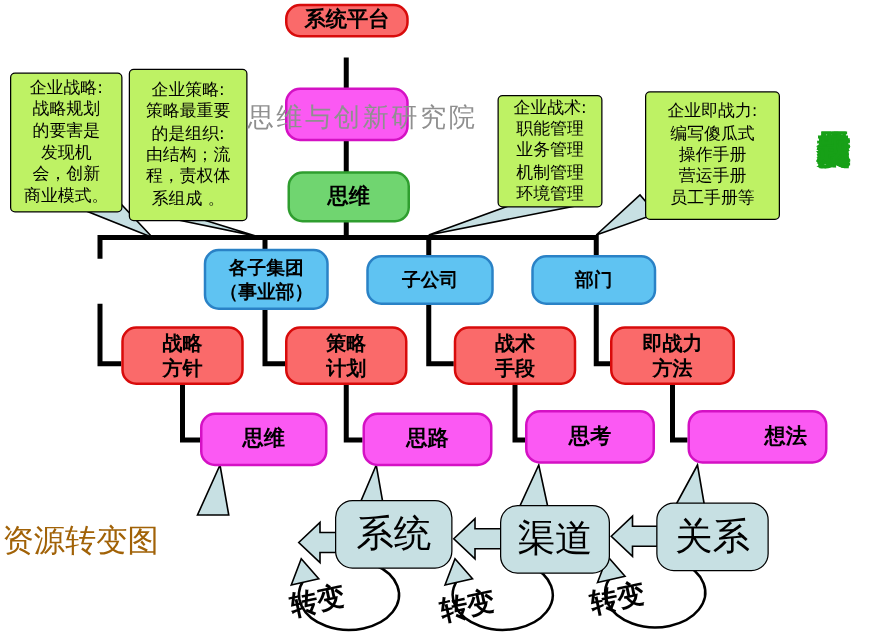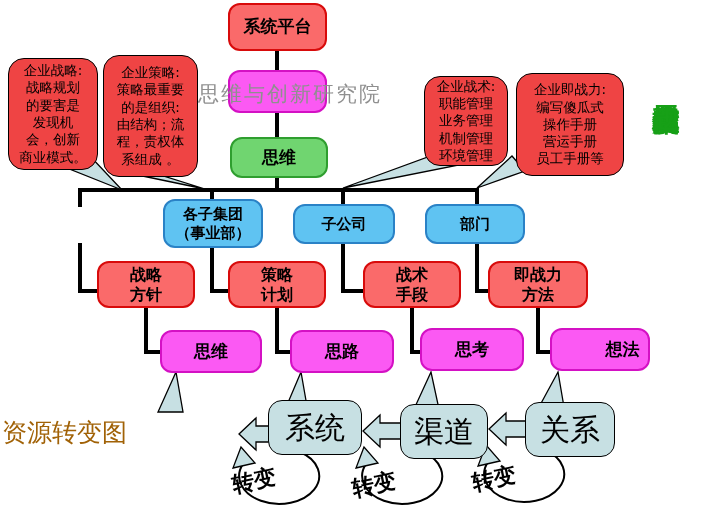--- a/index.html
+++ b/index.html
@@ -7,21 +7,21 @@
          font-family:"DejaVu Sans",sans-serif;}
   svg.layer{position:absolute;left:0;top:0;z-index:1;}
   .box{position:absolute;z-index:2;display:flex;align-items:center;justify-content:center;
        text-align:center;box-sizing:border-box;color:#000;white-space:pre-line;line-height:1.25;}
   .rounded{border-radius:12px;}
   .red   {background:#fa6a6a;border:2.5px solid #d80b0b;font-weight:bold;font-size:17px;}
   .blue  {background:#5fc3f2;border:2px solid #2a82c6;font-weight:bold;font-size:15px;}
   .green {background:#70d570;border:2.5px solid #2f9e2f;font-weight:bold;font-size:17px;}
   .pink  {background:#fb59f3;border:2.5px solid #d411c4;font-weight:bold;font-size:17px;}
   .cyanbox{background:#c7e0e3;border:1.5px solid #000;border-radius:14px;font-size:30px;}
-  .callout{background:#ef4444;border:1.4px solid #000;border-radius:16px;font-size:13.5px;
+  .callout{background:#bef264;border:1.4px solid #000;border-radius:4px;font-size:13.5px;
            line-height:1.28;padding:5px 4px;justify-content:center;}
   .watermark{position:absolute;z-index:3;color:#8f8f8f;font-size:21px;letter-spacing:2px;
              white-space:nowrap;}
   .slogan{position:absolute;z-index:2;writing-mode:vertical-rl;text-orientation:upright;
           color:#17a017;font-weight:bold;font-size:27px;line-height:1;}
   .caption{position:absolute;z-index:2;font-size:25px;color:#a16207;white-space:nowrap;}
   .transform{position:absolute;z-index:3;font-size:22px;font-weight:600;
              transform:rotate(-12deg);white-space:nowrap;}
 </style>
 </head>
@@ -75,38 +75,38 @@
       <path d="M 423,452 A 40 28 0 1 1 366,464"></path>
       <path d="M 545,450 A 40 28 0 1 1 488,462"></path>
     </g>
     <g fill="#c7e0e3" stroke="#000" stroke-width="1.3">
       <polygon points="233,468 255,463 241,447"></polygon>
       <polygon points="356,468 378,463 364,447"></polygon>
       <polygon points="478,466 500,461 486,445"></polygon>
     </g>
   </svg>
 
-  <div class="box red rounded" style="left:228px;top:3px;width:99px;height:48px;">系统平台</div>
+  <div class="box red rounded" style="left:228px;top:3px;width:99px;height:27px;">系统平台</div>
   <div class="box pink rounded" style="left:228px;top:70px;width:99px;height:43px;"></div>
   <div class="watermark" style="left:198px;top:80px;">思维与创新研究院</div>
   <div class="box green rounded" style="left:230px;top:137px;width:98px;height:41px;">思维</div>
 
   <div class="box callout" style="left:8px;top:58px;width:90px;height:112px;">企业战略:
 战略规划
 的要害是
 发现机
 会，创新
 商业模式。</div>
   <div class="box callout" style="left:103px;top:55px;width:95px;height:122px;">企业策略:
 策略最重要
 的是组织:
 由结构；流
 程，责权体
 系组成 。</div>
-  <div class="box callout" style="left:424px;top:76px;width:84px;height:90px;">企业战术:
+  <div class="box callout" style="left:398px;top:76px;width:84px;height:90px;">企业战术:
 职能管理
 业务管理
 机制管理
 环境管理</div>
   <div class="box callout" style="left:516px;top:73px;width:108px;height:103px;">企业即战力:
 编写傻瓜式
 操作手册
 营运手册
 员工手册等</div>
 
@@ -120,21 +120,21 @@
   <div class="box red rounded" style="left:228px;top:261px;width:98px;height:47px;font-size:16px;">策略
 计划</div>
   <div class="box red rounded" style="left:363px;top:261px;width:98px;height:47px;font-size:16px;">战术
 手段</div>
   <div class="box red rounded" style="left:488px;top:261px;width:100px;height:47px;font-size:16px;">即战力
 方法</div>
 
   <div class="box pink rounded" style="left:160px;top:330px;width:102px;height:43px;">思维</div>
   <div class="box pink rounded" style="left:290px;top:330px;width:104px;height:43px;">思路</div>
   <div class="box pink rounded" style="left:420px;top:328px;width:104px;height:43px;">思考</div>
-  <div class="box pink rounded" style="left:550px;top:328px;width:100px;height:43px;padding-left:45px;">想法</div>
+  <div class="box pink rounded" style="left:550px;top:328px;width:112px;height:43px;padding-left:45px;">想法</div>
 
   <div class="box cyanbox" style="left:268px;top:400px;width:94px;height:55px;">系统</div>
   <div class="box cyanbox" style="left:400px;top:404px;width:88px;height:55px;text-align:right;">渠道</div>
   <div class="box cyanbox" style="left:525px;top:402px;width:90px;height:55px;">关系</div>
 
   <div class="transform" style="left:232px;top:466px;">转变</div>
   <div class="transform" style="left:352px;top:470px;">转变</div>
   <div class="transform" style="left:472px;top:464px;">转变</div>
 
   <div class="caption" style="left:2px;top:416px;">资源转变图</div>

